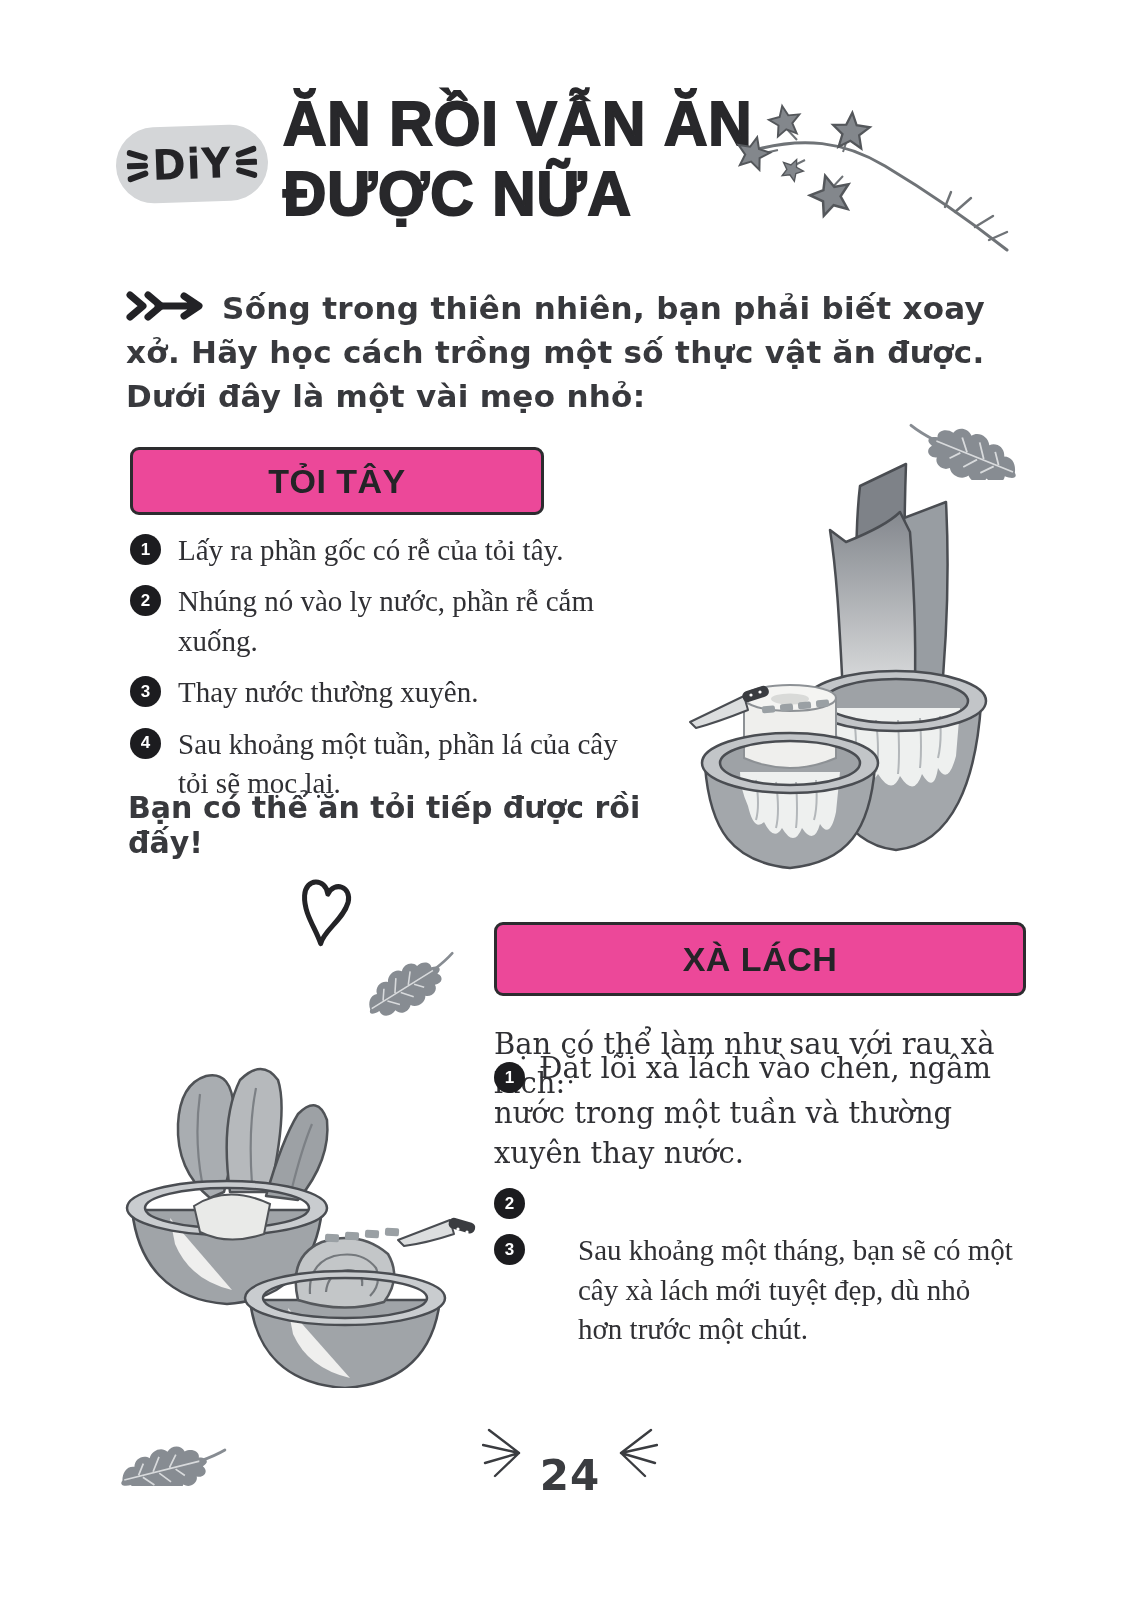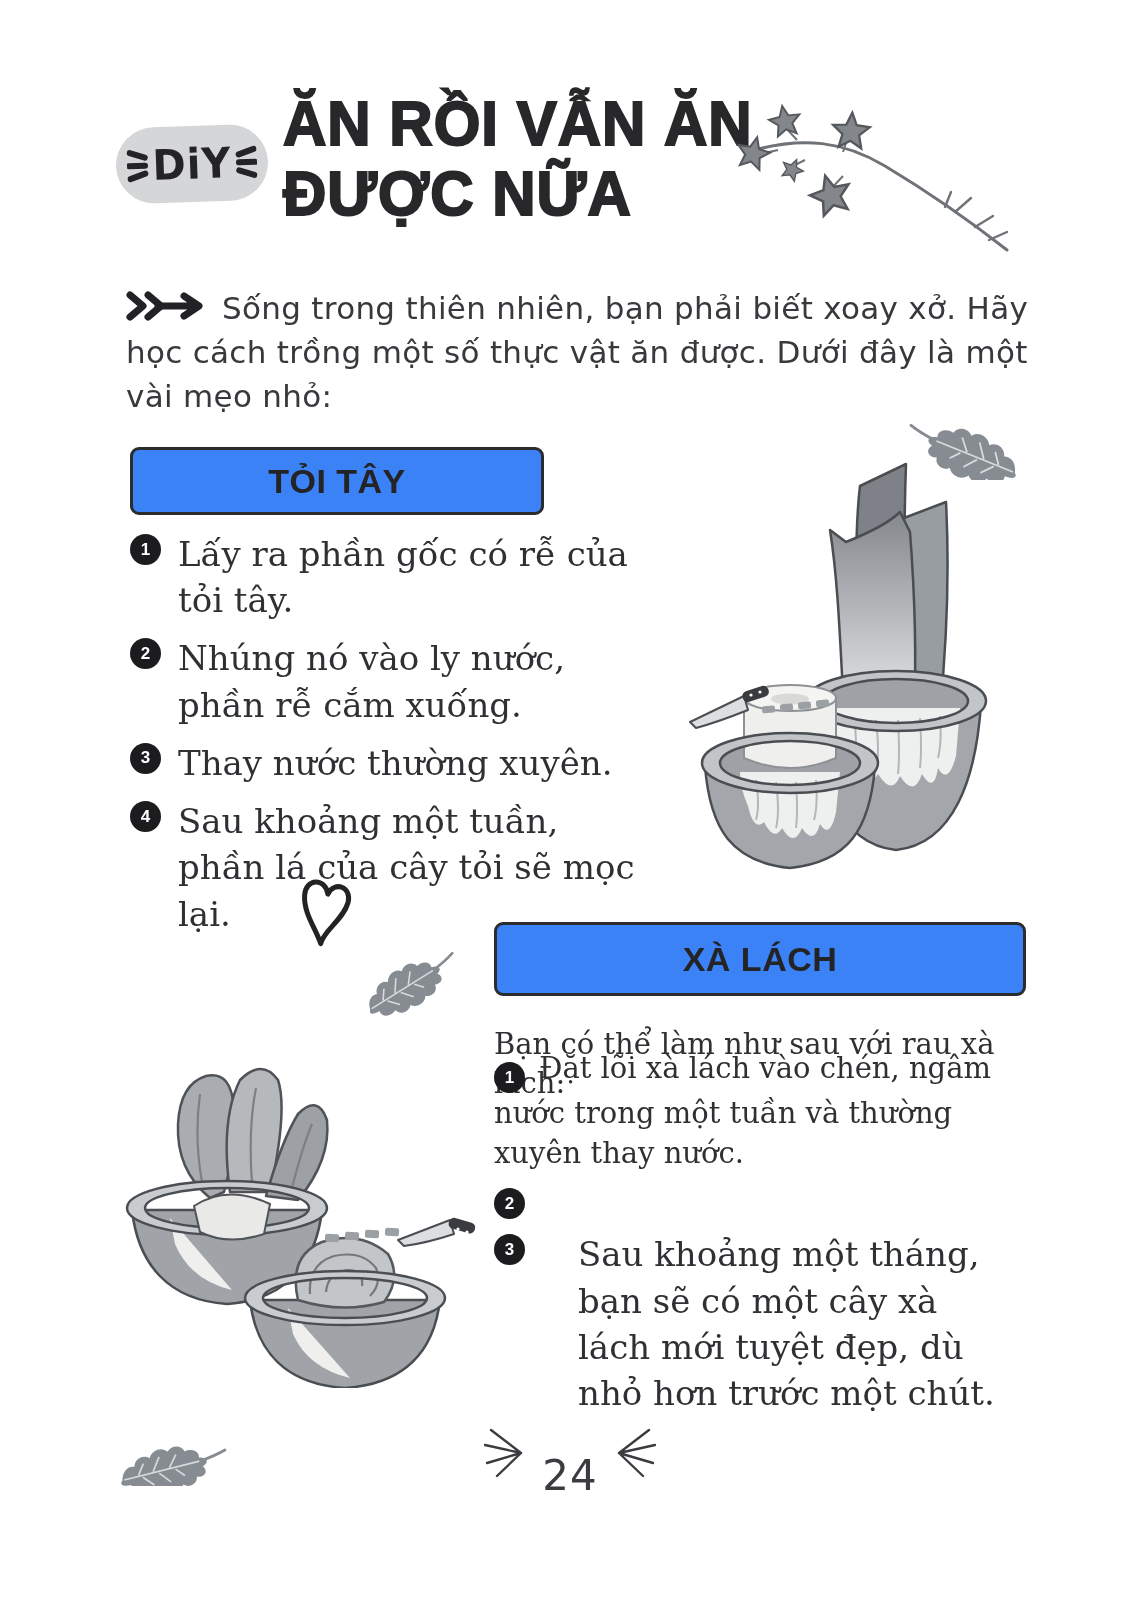--- a/index.html
+++ b/index.html
@@ -13,37 +13,37 @@
              gap:4px;transform:rotate(-2deg);}
   .diy-label{font-weight:bold;font-size:40px;letter-spacing:1px;color:#242427;
              font-family:"DejaVu Sans",sans-serif;transform:scaleY(1.05);}
 
   
   .title{left:283px;top:88px;width:470px;margin:0;font-size:60px;line-height:1.12;
          font-weight:bold;letter-spacing:1px;color:#28282b;
          -webkit-text-stroke:2px #28282b;transform:scaleY(1.05);transform-origin:top left;}
 
   
-  .hand{font-family:"DejaVu Sans",sans-serif;color:#38393d;}
+  .hand{font-family:"DejaVu Sans",sans-serif;color:#38393d;font-weight:bold;}
   .intro{left:126px;top:286px;width:906px;font-size:31px;line-height:1.42;
          letter-spacing:.3px;margin:0;}
   .intro .arrow-wrap{display:inline-block;vertical-align:-4px;margin-right:16px;}
 
   
   .titlebox{border:3px solid #2c2c2f;border-radius:9px;display:flex;align-items:center;
-            justify-content:center;background:#3b82f6;}
+            justify-content:center;background:#ec4899;}
   .titlebox span{font-weight:bold;font-size:34px;letter-spacing:.5px;color:#242427;}
   .box-leek{left:130px;top:447px;width:408px;height:62px;}
   .box-lettuce{left:494px;top:922px;width:526px;height:68px;}
 
   
   .steps{list-style:none;margin:0;padding:0;}
   .serif{font-family:"DejaVu Serif","Liberation Serif",serif;color:#303034;}
   .step{display:flex;gap:17px;margin-bottom:12px;align-items:flex-start;}
-  .step .txt{font-size:34px;line-height:1.36;}
+  .step .txt{font-size:29px;line-height:1.36;font-family:Liberation Serif, serif;}
   .num{flex:0 0 auto;width:31px;height:31px;border-radius:50%;background:#1c1c1f;color:#fff;
        display:flex;align-items:center;justify-content:center;font-weight:bold;font-size:17px;
        font-family:"Liberation Sans",sans-serif;margin-top:3px;}
   .leek-steps{left:130px;top:531px;width:512px;}
   .leek-steps .txt{max-width:462px;}
   .leek-outro{left:128px;top:790px;width:520px;font-size:30px;margin:0;}
 
   .lettuce-intro{left:494px;top:1025px;width:534px;font-size:29px;margin:0;line-height:1.35;}
   .lettuce-steps{left:494px;top:1048px;width:534px;}
   .step-inline{font-size:29px;line-height:1.38;margin:0 0 12px 0;}
@@ -128,20 +128,21 @@
     <li class="step">
       <span class="num">3</span>
       <span class="txt">Thay nước thường xuyên.</span>
     </li>
     <li class="step">
       <span class="num">4</span>
       <span class="txt">Sau khoảng một tuần, phần lá của cây tỏi sẽ mọc lại.</span>
     </li>
   </ol>
 
+  <p class="abs leek-outro hand">Bạn có thể ăn tỏi tiếp được rồi đấy!</p>
 
   <svg class="abs" style="left:648px;top:458px" width="372" height="420" viewBox="0 0 372 420">
 
     <path d="M212,248 C208,150 206,78 212,28 L258,6 C256,62 256,160 258,248 Z" fill="#7e8288" stroke="#4a4d52" stroke-width="2.5" stroke-linejoin="round"></path>
     <path d="M256,250 C258,172 260,112 256,60 L298,44 C302,122 298,192 292,252 Z" fill="#989da2" stroke="#4a4d52" stroke-width="2.5" stroke-linejoin="round"></path>
     <path d="M196,254 C192,182 190,122 182,72 L198,84 C218,76 242,64 252,54 L262,74 C268,152 268,212 266,256 C240,270 214,268 196,254 Z" fill="url(#leekgrad)" stroke="#4a4d52" stroke-width="2.5" stroke-linejoin="round"></path>
 
     <path d="M163,246 C168,320 190,386 248,392 C306,386 328,320 333,246 Z" fill="#a3a7ab" stroke="#4a4d52" stroke-width="2.5"></path>
     <ellipse cx="248" cy="243" rx="72" ry="22" fill="#9ea2a6"></ellipse>
     <path d="M186,250 L312,250 L308,298 Q300,328 290,310 Q286,336 274,316 Q266,340 252,318 Q244,338 230,316 Q220,332 210,310 Q200,322 194,294 Q186,272 186,250 Z" fill="#eef0ef"></path>

